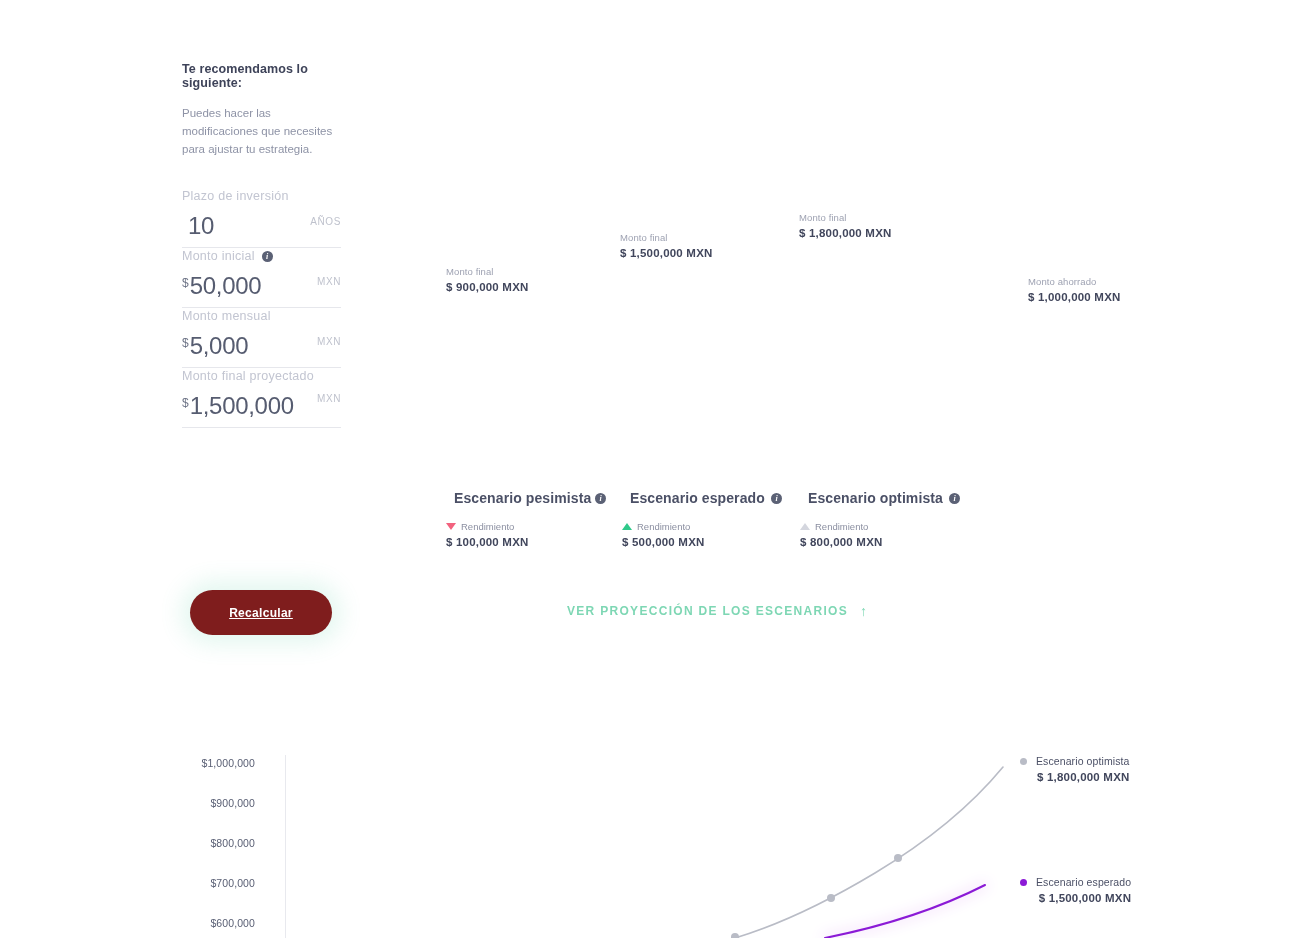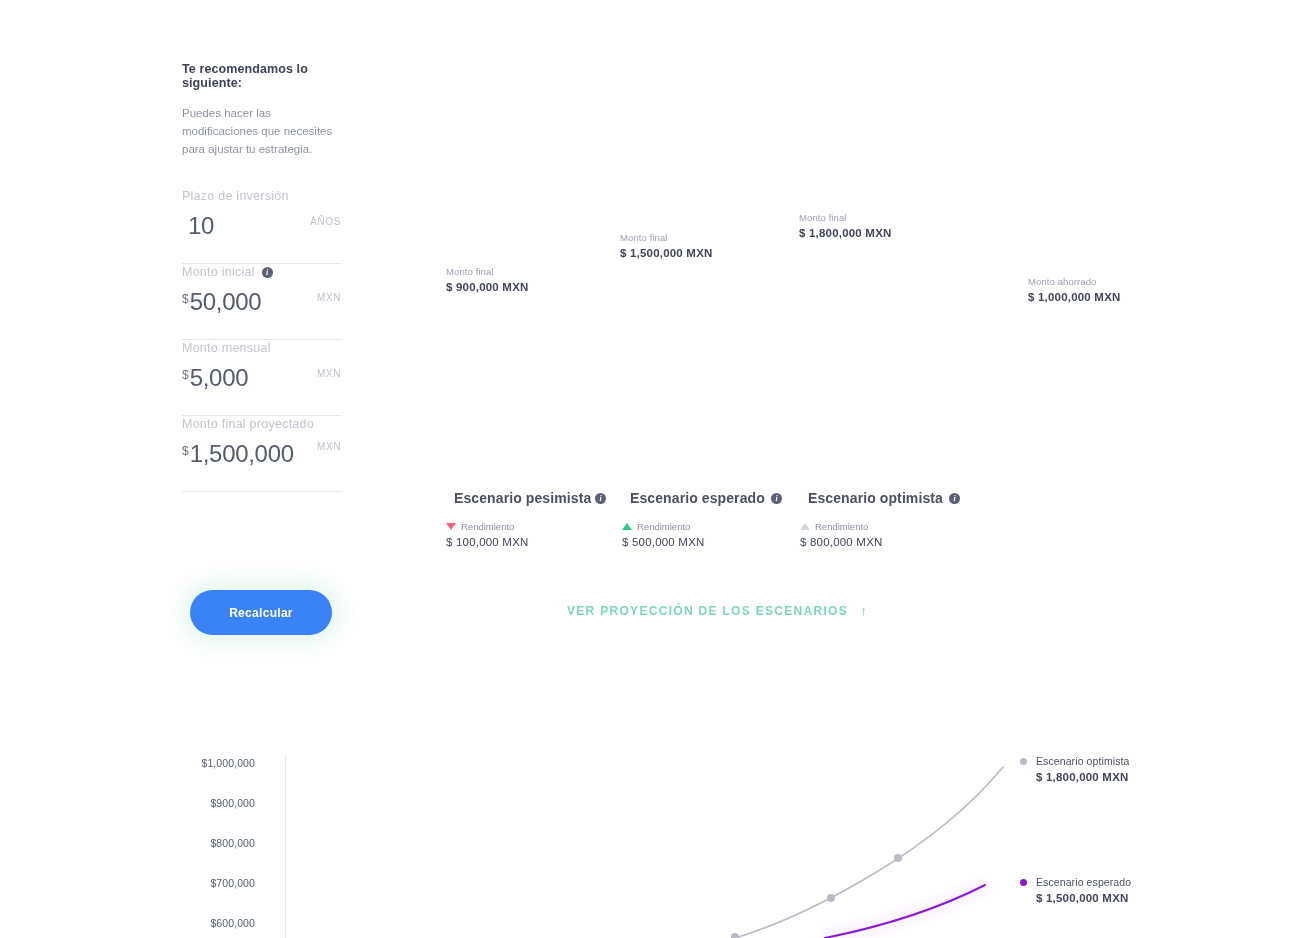--- a/index.html
+++ b/index.html
@@ -56,21 +56,21 @@
     font-weight: bold;
     font-style: italic;
     font-family: "Liberation Serif", serif;
     flex: none;
   }
   .field-row {
     position: relative;
     display: flex;
     align-items: baseline;
     border-bottom: 1px solid #e6e7ec;
-    padding-bottom: 23px;
+    padding-bottom: 7px;
     min-height: 30px;
   }
   .cur {
     font-size: 12px;
     color: #6e7487;
     vertical-align: super;
     position: relative;
     top: -7px;
     margin-right: 1px;
   }
@@ -102,28 +102,29 @@
   .recalc-wrap {
     position: absolute;
     left: 190px;
     top: 590px;
   }
   .recalc-btn {
     width: 142px;
     height: 45px;
     border-radius: 23px;
     border: none;
-    background: #3b82f6;
+    background: #7f1d1d;
     color: #ffffff;
     font-size: 12px;
     font-weight: bold;
     letter-spacing: .3px;
     cursor: pointer;
     box-shadow: 0 0 22px 9px rgba(85,204,163,0.16);
     font-family: "Liberation Sans", sans-serif;
+    text-decoration: underline;
   }
 
   
   .scn-amount { position: absolute; }
   .scn-amount .cap {
     font-size: 9.5px;
     color: #9ea2b2;
     margin-bottom: 4px;
     letter-spacing: .1px;
   }
@@ -163,21 +164,21 @@
   .tri.up { border-bottom: 7px solid #2fc98a; }
   .tri.flat { border-bottom: 7px solid #d4d6de; }
   .rend-label {
     font-size: 9.5px;
     color: #8b8fa1;
     text-align: right;
   }
   .scn-val {
     font-size: 11.5px;
     color: #41465c;
-    font-weight: normal;
+    font-weight: bold;
     letter-spacing: .2px;
   }
 
   .proj-link {
     position: absolute;
     left: 567px;
     top: 604px;
     font-size: 12px;
     font-weight: bold;
     letter-spacing: 1.3px;
@@ -190,20 +191,21 @@
   }
   .proj-arrow { font-size: 14px; line-height: 1; }
 
   
   .chart {
     position: absolute;
     left: 180px;
     top: 745px;
     width: 1000px;
     height: 193px;
+    text-align: right;
   }
   .y-label {
     position: absolute;
     right: 0;
     font-size: 10.5px;
     color: #585e73;
     white-space: nowrap;
     letter-spacing: .1px;
   }
   .y-axis-col { position: absolute; left: 0; top: 0; width: 75px; height: 193px; }

